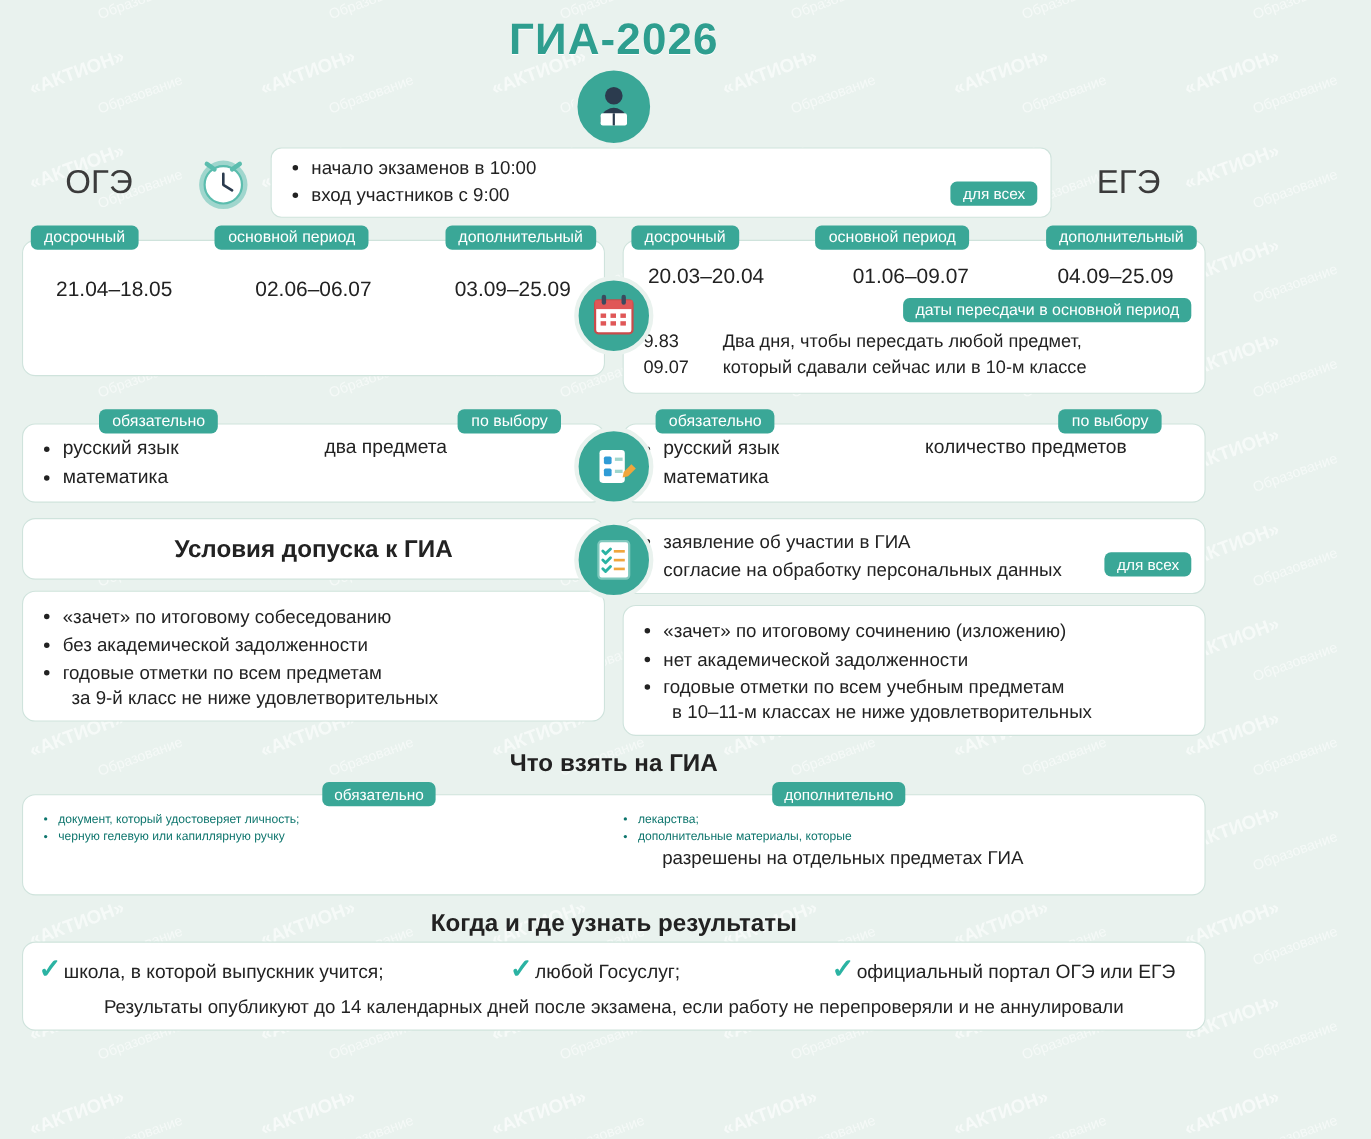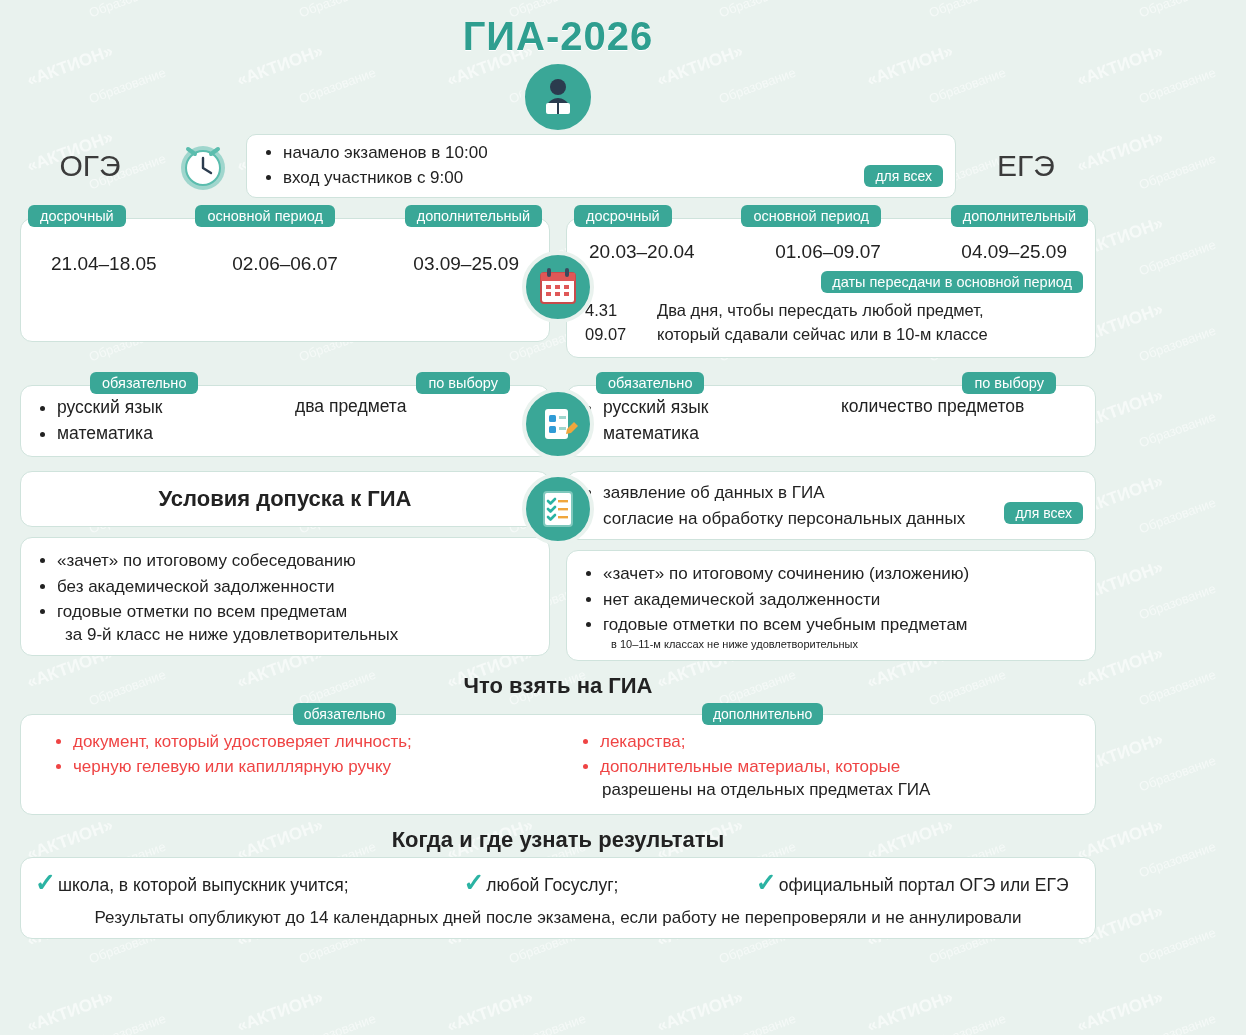--- a/index.html
+++ b/index.html
@@ -254,21 +254,21 @@
     margin-bottom: -11px;
     padding: 0 120px;
   }
   .take-card {
     display: flex;
     padding: 14px 10px 14px 10px;
     min-height: 92px;
   }
   .take-col { flex: 1; }
   .take-card ul { margin: 0; padding-left: 22px; }
-  .take-card li { font-size: 17px; line-height: 1.5; color: #ef4444; margin-left: 20px; }
+  .take-card li { font-size: 11px; line-height: 1.5; color: #0f766e; }
   .take-sub { display: flex; gap: 8px; }
   .take-sub ul:first-child { flex: 1.45; }
   .take-sub ul:last-child { flex: 1; }
 
   
   .results-card { padding: 12px 14px 10px; }
   .results-row {
     display: flex;
     gap: 10px;
     align-items: baseline;
@@ -520,21 +520,21 @@
         <div class="dates-right-row">
           <span>20.03–20.04</span>
           <span>01.06–09.07</span>
           <span>04.09–25.09</span>
         </div>
         <div class="retake-tag">
           <span class="tag">даты пересдачи в основной период</span>
         </div>
         <div class="retake-rows">
           <div class="retake-dates">
-            <div>4.31</div>
+            <div>9.83</div>
             <div>09.07</div>
           </div>
           <div class="retake-text">
             <div>Два дня, чтобы пересдать любой предмет,</div>
             <div>который сдавали сейчас или в 10-м классе</div>
           </div>
         </div>
       </div>
     </div>
 
@@ -623,31 +623,31 @@
           <li>годовые отметки по всем предметам</li>
         </ul>
         <div class="sub-ind" style="padding-left:30px; font-size:17px; color:#222;">за 9-й класс не ниже удовлетворительных</div>
       </div>
     </div>
 
     <div class="col">
       <div class="card docs-band">
         <span class="tag tag-float" style="right:12px;">для всех</span>
         <ul>
-          <li>заявление об данных в ГИА</li>
+          <li>заявление об участии в ГИА</li>
           <li>согласие на обработку персональных данных</li>
         </ul>
       </div>
       <div class="card adm-list" style="margin-top:10px;">
         <ul>
           <li>«зачет» по итоговому сочинению (изложению)</li>
           <li>нет академической задолженности</li>
           <li>годовые отметки по всем учебным предметам</li>
         </ul>
-        <div class="sub-ind" style="padding-left:30px; font-size:11px; color:#222;">в 10–11-м классах не ниже удовлетворительных</div>
+        <div class="sub-ind" style="padding-left:30px; font-size:17px; color:#222;">в 10–11-м классах не ниже удовлетворительных</div>
       </div>
     </div>
 
     <div class="calendar-wrap" style="top:2px;">
       <div class="icon-circle">
         <svg width="42" height="42" viewBox="0 0 42 42">
           <rect x="7" y="4" width="28" height="34" rx="3" fill="#ffffff" stroke="#7fc8bd" stroke-width="2"></rect>
           <g stroke="#2bb3a3" stroke-width="2.6" fill="none" stroke-linecap="round" stroke-linejoin="round">
             <path d="M11 13l2.5 2.5L18 11"></path>
             <path d="M11 21l2.5 2.5L18 19"></path>

